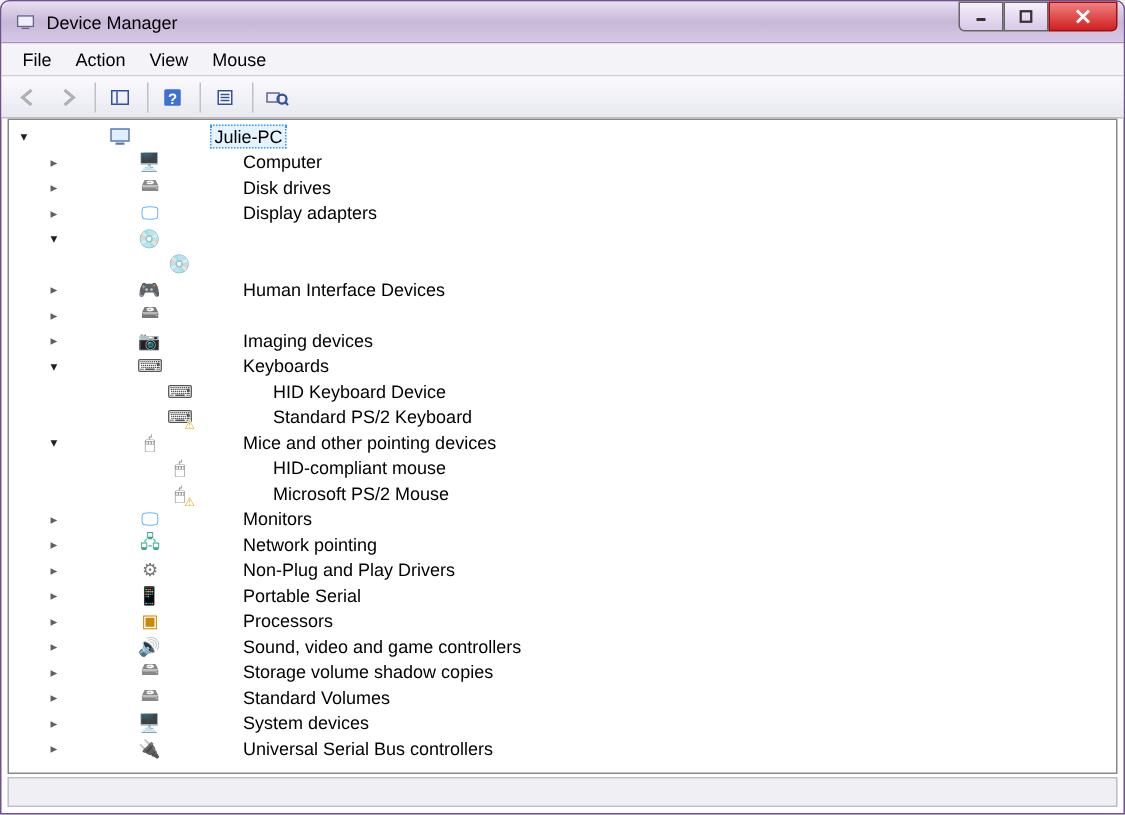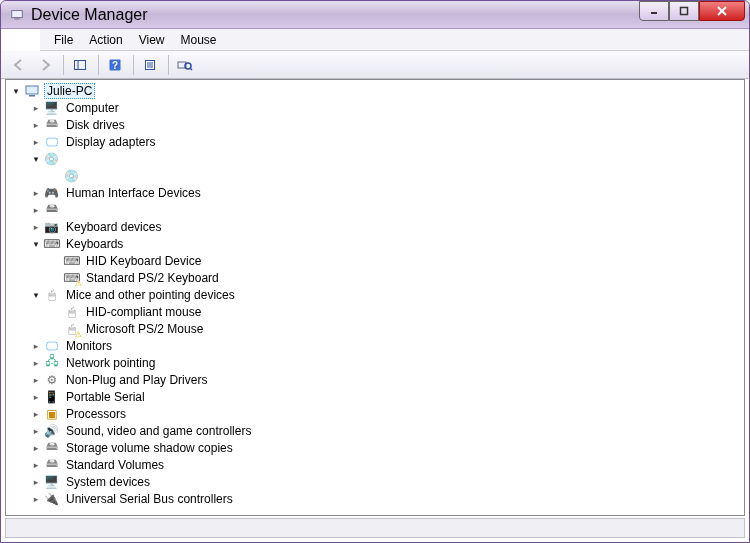--- a/index.html
+++ b/index.html
@@ -1,35 +1,35 @@
 <!DOCTYPE html>
 <html><head>
 <meta charset="utf-8">
 <style>
   * { box-sizing: border-box; margin: 0; padding: 0; }
   body { font-family: "Segoe UI", Tahoma, sans-serif; font-size: 12px; background: #f0f0f0; width: 750px; height: 543px; overflow: hidden; }
   .window { width: 750px; height: 543px; background: #fff; border: 1px solid #6f4f8f; border-radius: 6px 6px 0 0; position: relative; }
   .titlebar { height: 28px; background: linear-gradient(to bottom, #e8dff0 0%, #c8b8d8 50%, #d8c8e8 100%); border-radius: 6px 6px 0 0; display: flex; align-items: center; position: relative; border-bottom: 1px solid #a890c0; }
   .titlebar-icon { width:16px; height:16px; margin-left:8px; display:inline-flex; align-items:center; justify-content:center;}
-  .title-text { margin-left: 6px; color: #000; font-size: 16px; }
+  .title-text { margin-left: 6px; color: #000; font-size: 12px; }
   .win-controls { position: absolute; right: 4px; top: 0; display: flex; }
   .win-btn { width: 30px; height: 20px; margin-left: 0; border: 1px solid #666; background: linear-gradient(to bottom,#f5f0fa,#d8c8e8); display:flex; align-items:center; justify-content:center; font-size:11px; color:#333;}
   .win-btn.close { width: 46px; background: linear-gradient(to bottom,#f08080,#d02020); color:#fff; border-color:#a01010; border-radius: 0 0 4px 0;}
   .win-btn.min { border-radius: 0 0 0 4px;}
-  .menubar { height: 22px; background: #f4f4f8; border-bottom: 1px solid #d0d0d0; display: flex; align-items: center; padding-left: 6px; margin-left: 39px; }
+  .menubar { height: 22px; background: #f4f4f8; border-bottom: 1px solid #d0d0d0; display: flex; align-items: center; padding-left: 6px; }
   .menu-item { padding: 2px 8px; cursor: default; }
   .toolbar { height: 28px; background: linear-gradient(to bottom,#fafafe,#e8e8f0); border-bottom: 1px solid #c0c0c8; display: flex; align-items: center; padding-left: 6px; gap: 0; }
   .tool-btn { width: 24px; height: 22px; display:flex; align-items:center; justify-content:center; border:1px solid transparent; margin-right:2px; color:#3050a0;}
   .tool-btn.disabled { color:#b0b0b0; }
   .tool-sep { width:1px; height:20px; background:#c0c0c8; margin: 0 4px; }
   .content { position:absolute; top:78px; left:4px; right:4px; bottom:26px; border:1px solid #888; background:#fff; overflow:auto; padding:2px 0 2px 0;}
   .statusbar { position:absolute; bottom:4px; left:4px; right:4px; height:20px; background:#f0f0f4; border:1px solid #c0c0c8; }
   .tree { list-style:none; padding-left: 4px; }
   .tree ul { list-style:none; padding-left: 20px; }
-  .node { display:flex; align-items:center; height:17px; white-space:nowrap; cursor:default;}
+  .node { display:flex; align-items:center; height:17px; white-space:nowrap; cursor:default;gap:48px;}
   .expander { width:12px; height:12px; display:inline-flex; align-items:center; justify-content:center; color:#606060; font-size:9px; margin-right:2px;}
   .expander.expanded::before { content:"▾"; color:#202020;}
   .expander.collapsed::before { content:"▸"; }
   .expander.none { visibility:hidden; }
   .icon { width:16px; height:16px; display:inline-flex; align-items:center; justify-content:center; margin-right:4px; font-size:12px;}
   .node-label { padding: 0 2px; }
   .node.selected .node-label { border:1px dotted #3399ff; background:#e5f3ff; }
   
   .i-computer { color:#4a6; }
   .i-monitor { color:#4af;}
@@ -188,21 +188,21 @@
           <li>
               <div class="node">
                 <span class="expander collapsed"></span>
                 <span class="icon i-generic">🖴</span>
               </div>
             </li>
           <li>
               <div class="node">
                 <span class="expander collapsed"></span>
                 <span class="icon i-generic">📷</span>
-                <span class="node-label">Keyboard devices</span>
+                <span class="node-label">Imaging devices</span>
               </div>
             </li>
           <li>
             <div class="node">
                 <span class="expander expanded"></span>
                 <span class="icon i-kbd">⌨</span>
                 <span class="node-label">Keyboards</span>
               </div>
             <ul>
               <li>

